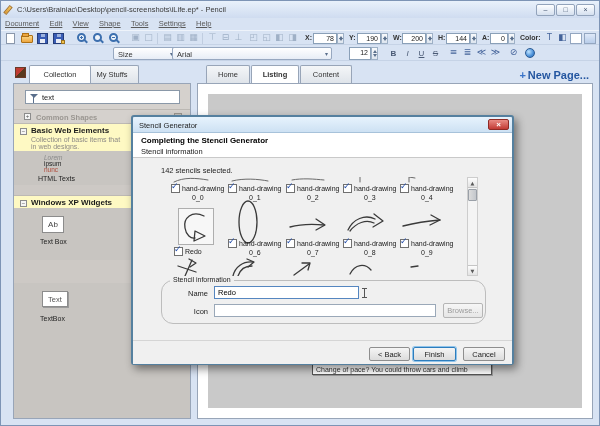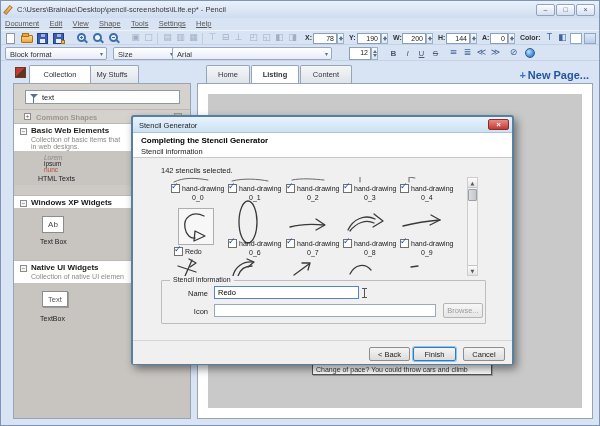--- a/index.html
+++ b/index.html
@@ -56,21 +56,21 @@
   .newpage .plus{color:#3a74c9;margin-right:2px;}
 
   
   #sidebar{left:12px;top:82px;width:178px;height:336px;background:#cdc9c5;border:1px solid #98a5b8;overflow:hidden;}
   .sb-top{left:0;top:0;width:100%;height:26px;background:#d5d1cd;}
   .searchbox{left:11px;top:6px;width:155px;height:14px;background:#fff;border:1px solid #8a98a8;}
   .funnel{position:absolute;left:4px;top:3px;width:0;height:0;border-left:4px solid transparent;border-right:4px solid transparent;border-top:4px solid #5a6f8c;}
   .funnel::after{content:"";position:absolute;left:-1px;top:-1px;width:1px;height:6px;background:#5a6f8c;}
   .searchbox input{position:absolute;left:14px;top:1px;width:130px;height:10px;border:none;outline:none;font-size:7.5px;font-family:"Liberation Sans",sans-serif;background:transparent;color:#222;}
   .pm{width:7px;height:7px;background:#f5f5f5;border:1px solid #8c8c8c;text-align:center;line-height:5px;font-size:6px;color:#555;}
-  .sec-head{left:0;width:100%;background:#ffffff;border-top:1px solid #bdb9b4;}
+  .sec-head{left:0;width:100%;background:#fef9c3;border-top:1px solid #bdb9b4;}
   .sec-title{font-weight:bold;font-size:8px;color:#1a1a1a;white-space:nowrap;}
   .sec-desc{font-size:7px;color:#8d8a85;white-space:nowrap;}
   .items{left:0;width:100%;background:#c8c5c1;}
   .mini-box{background:#fff;border:1px solid #8c8c8c;text-align:center;color:#444;}
   .item-label{font-size:7px;color:#222;}
 
   
   #main{left:196px;top:82px;width:396px;height:336px;background:#fff;border:1px solid #98a5b8;}
   .canvas{left:10px;top:10px;width:374px;height:314px;background:#c9c9c9;}
   .canvas-textbox{left:104px;top:269px;width:180px;height:12px;background:#fff;border:1px solid #555;box-shadow:1px 1px 0 #9a9a9a;
@@ -94,21 +94,21 @@
   .cb{width:9px;height:9px;background:#fff;border:1px solid #707070;position:relative;flex:none;}
   .cb .chk{position:absolute;left:-1px;top:-4px;font-size:9px;color:#254fab;font-family:"DejaVu Sans",sans-serif;}
   .clabel{font-size:7px;color:#1a1a1a;white-space:nowrap;}
   .csub{position:absolute;font-size:7px;color:#1a1a1a;}
   .sel-box{border:1px solid #aeaeae;background:#f7f7f7;}
   .sketch{stroke:#3a3a3a;fill:none;stroke-width:1.3;stroke-linecap:round;stroke-linejoin:round;}
   .sketch-faint{stroke:#6a6a6a;fill:none;stroke-width:1;stroke-linecap:round;}
   .vscroll{right:0;top:0;width:11px;height:99px;background:#f4f4f4;border:1px solid #cdcdcd;}
   .sbtn{left:0;width:9px;height:10px;background:linear-gradient(#fdfdfd,#e3e3e3);border-bottom:1px solid #c5c5c5;text-align:center;line-height:10px;font-size:5px;color:#5a5a5a;font-family:"DejaVu Sans",sans-serif;}
   .sthumb{left:0;top:11px;width:9px;height:12px;background:linear-gradient(90deg,#dcdcdc,#c3c7cc);border:1px solid #9aa0a8;border-radius:1px;}
-  .groupbox{left:28px;top:122px;width:325px;height:44px;border:1px solid #bdbdbd;border-radius:1px;}
+  .groupbox{left:28px;top:122px;width:325px;height:44px;border:1px solid #bdbdbd;border-radius:12px;}
   .group-legend{position:absolute;left:8px;top:-5px;background:#f0f0f0;padding:0 3px;font-size:7px;color:#222;}
   .fld-label{font-size:7.5px;color:#222;text-align:right;}
   .txt{background:#fff;border:1px solid #9aa8b8;font-size:7.5px;font-family:"Liberation Sans",sans-serif;padding:0 3px;height:13px;outline:none;}
   .txt.focus{border:1px solid #5586c0;}
   .ibeam{width:5px;height:10px;border-top:1px solid #555;border-bottom:1px solid #555;}
   .ibeam::before{content:"";position:absolute;left:2px;top:0;bottom:0;width:1px;background:#555;}
   .btn{background:linear-gradient(#f5f5f5,#dcdcdc);border:1px solid #8e8e8e;border-radius:2px;text-align:center;font-size:7.5px;color:#222;padding-top:2px;}
   .btn.default{border:1px solid #2d7dbd;box-shadow:0 0 0 1px #8fc3ea;}
   .btn.disabled{color:#9a9a9a;border:1px solid #b5b5b5;background:linear-gradient(#f6f6f6,#e6e6e6);}
   .dlg-footer{left:0;top:223px;width:100%;height:24px;background:#f0f0f0;border-top:1px solid #d5d5d5;}
@@ -197,21 +197,20 @@
         <i class="dn"></i>
       </span>
     <span class="abs num-label" style="left:519px;">Color:</span>
     <span class="abs gicon en" style="left:542px;font-size:8px;">T</span>
     <span class="abs gicon en" style="left:555px;">◧</span>
     <span class="abs swatch" style="left:569px;background:#fff;"></span>
     <span class="abs swatch" style="left:583px;background:linear-gradient(#dfe9f8,#b8cdea);"></span>
   </div>
 
   <div class="abs toolbar2">
-    <span class="abs combo" style="left:4px;width:102px;"><span>Block format</span><span class="arr">▾</span></span>
     <span class="abs combo" style="left:112px;width:64px;"><span>Size</span><span class="arr">▾</span></span>
     <span class="abs combo" style="left:171px;width:160px;"><span>Arial</span><span class="arr">▾</span></span>
     <span class="abs num-field" style="left:348px;top:1px;width:22px;height:13px;">12</span>
     <span class="abs spin" style="left:370px;top:1px;height:13px;">
         <i class="up"></i>
         <i class="dn"></i>
       </span>
     <span class="abs fmt-letter" style="left:386px;font-weight:bold;">B</span>
     <span class="abs fmt-letter" style="left:400px;font-style:italic;">I</span>
     <span class="abs fmt-letter" style="left:414px;text-decoration:underline;">U</span>
@@ -260,25 +259,20 @@
     <div class="abs sec-head" style="top:111px;height:23px;padding-left:24px;">
       <span class="abs pm" style="left:6px;top:4px;">−</span>
       <span class="abs sec-title" style="left:17px;top:2px;">Windows XP Widgets</span>
       <span class="abs sec-desc" style="left:17px;top:12px;">Microsoft Windows XP GUI co</span>
     </div>
     <div class="abs items" style="top:124px;height:52px;">
       <span class="abs mini-box" style="left:28px;top:8px;width:22px;height:17px;font-size:8px;line-height:16px;">Ab</span>
       <span class="abs item-label" style="left:26px;top:30px;">Text Box</span>
     </div>
 
-    <div class="abs sec-head" style="top:176px;height:23px;">
-      <span class="abs pm" style="left:6px;top:4px;">−</span>
-      <span class="abs sec-title" style="left:17px;top:2px;">Native UI Widgets</span>
-      <span class="abs sec-desc" style="left:17px;top:12px;">Collection of native UI elemen</span>
-    </div>
     <div class="abs items" style="top:199px;height:135px;">
       <span class="abs mini-box" style="left:28px;top:8px;width:26px;height:16px;font-size:7.5px;line-height:15px;color:#555;box-shadow:1px 1px 0 #9a9a9a;">Text</span>
       <span class="abs item-label" style="left:26px;top:32px;">TextBox</span>
     </div>
   </div>
 
   <div id="main" class="abs">
     <div class="abs canvas">
       <div class="abs canvas-textbox">Change of pace? You could throw cars and climb</div>
     </div>

